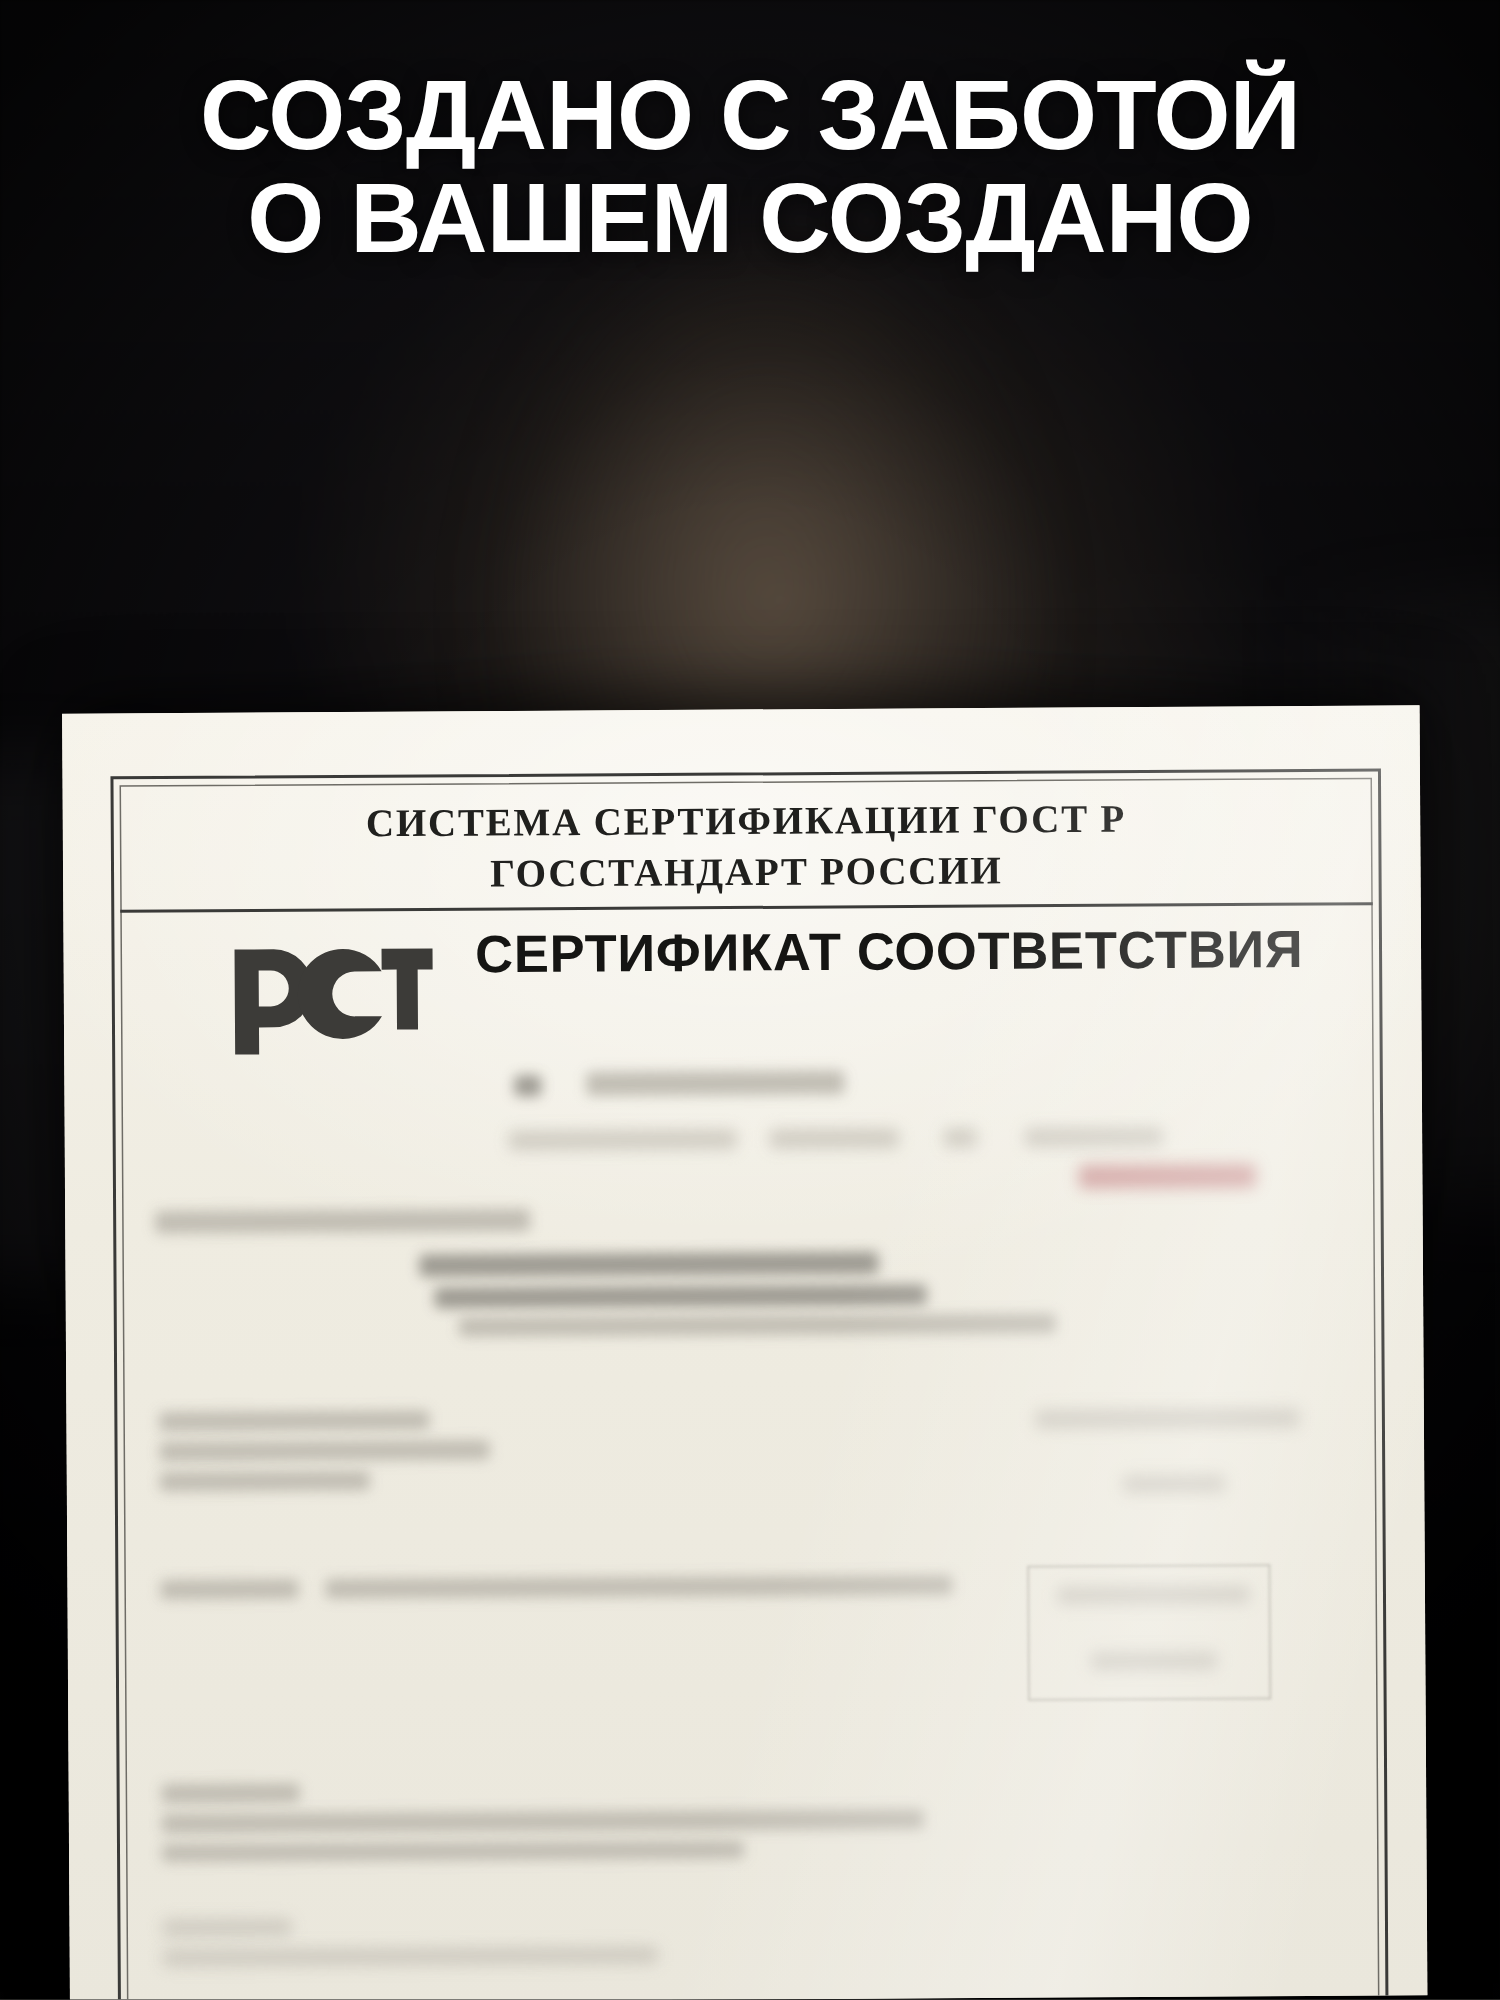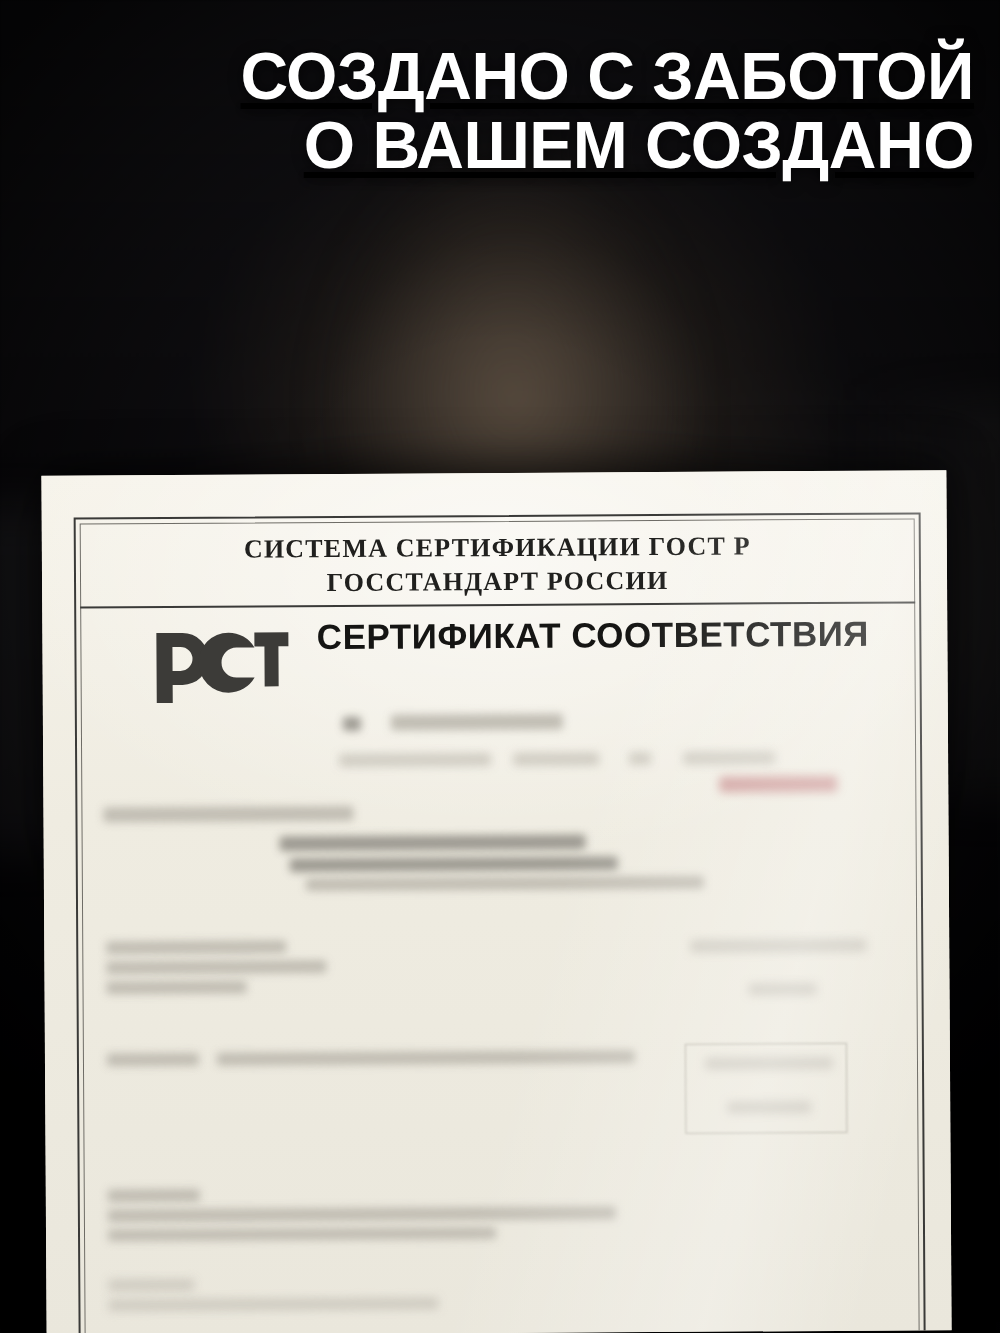--- a/index.html
+++ b/index.html
@@ -67,23 +67,22 @@
     background: linear-gradient(270deg, rgba(120,118,115,0.18), rgba(40,40,42,0));
     filter: blur(24px);
   }
 
   
   .headline-block {
     position: absolute;
     left: 0;
     top: 42px;
     width: 1000px;
-    text-align: right;
+    text-align: center;
     z-index: 5;
-    text-decoration: underline;
   }
   .headline {
     margin: 0;
     color: #ffffff;
     font-family: "Liberation Sans", sans-serif;
     font-weight: 700;
     font-size: 66px;
     line-height: 1.05;
     letter-spacing: -0.5px;
     text-shadow: 0 2px 14px rgba(0,0,0,0.65);

